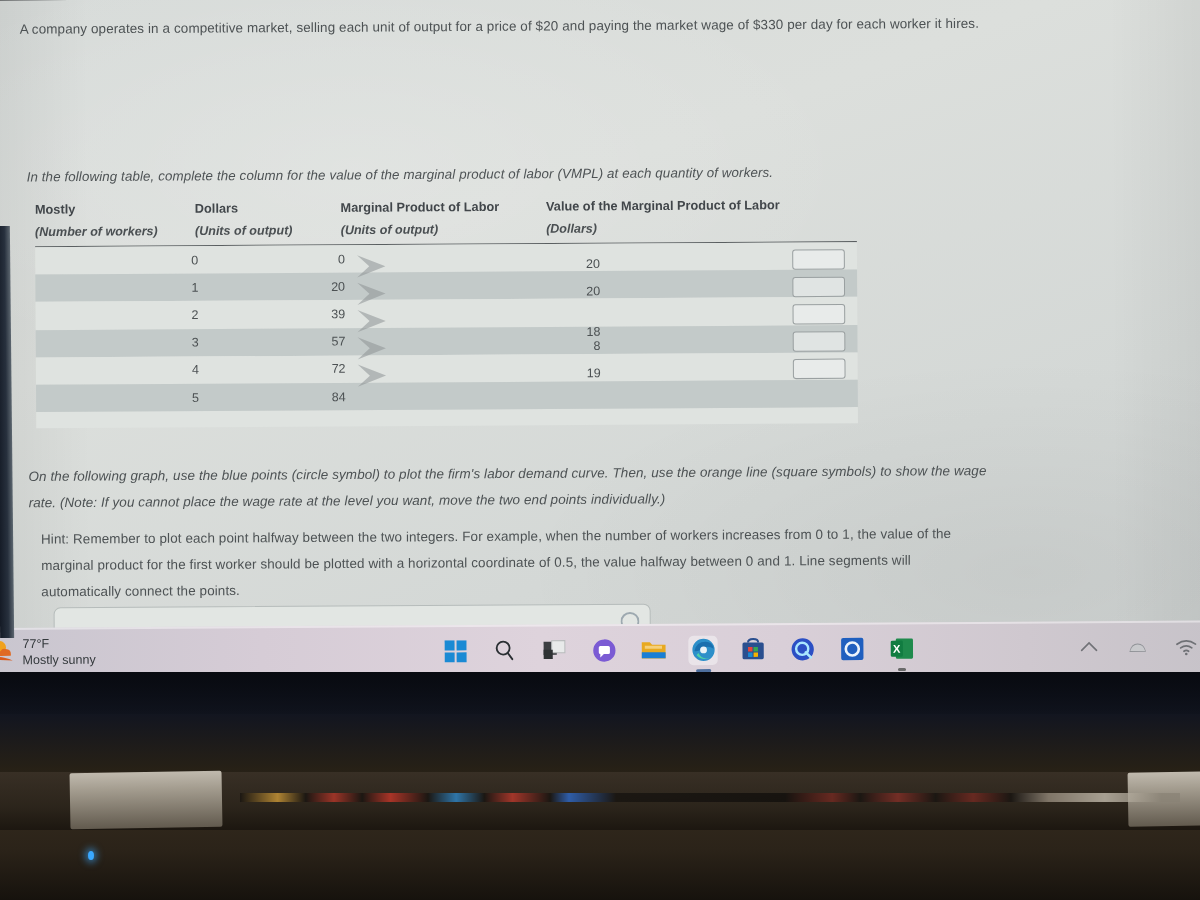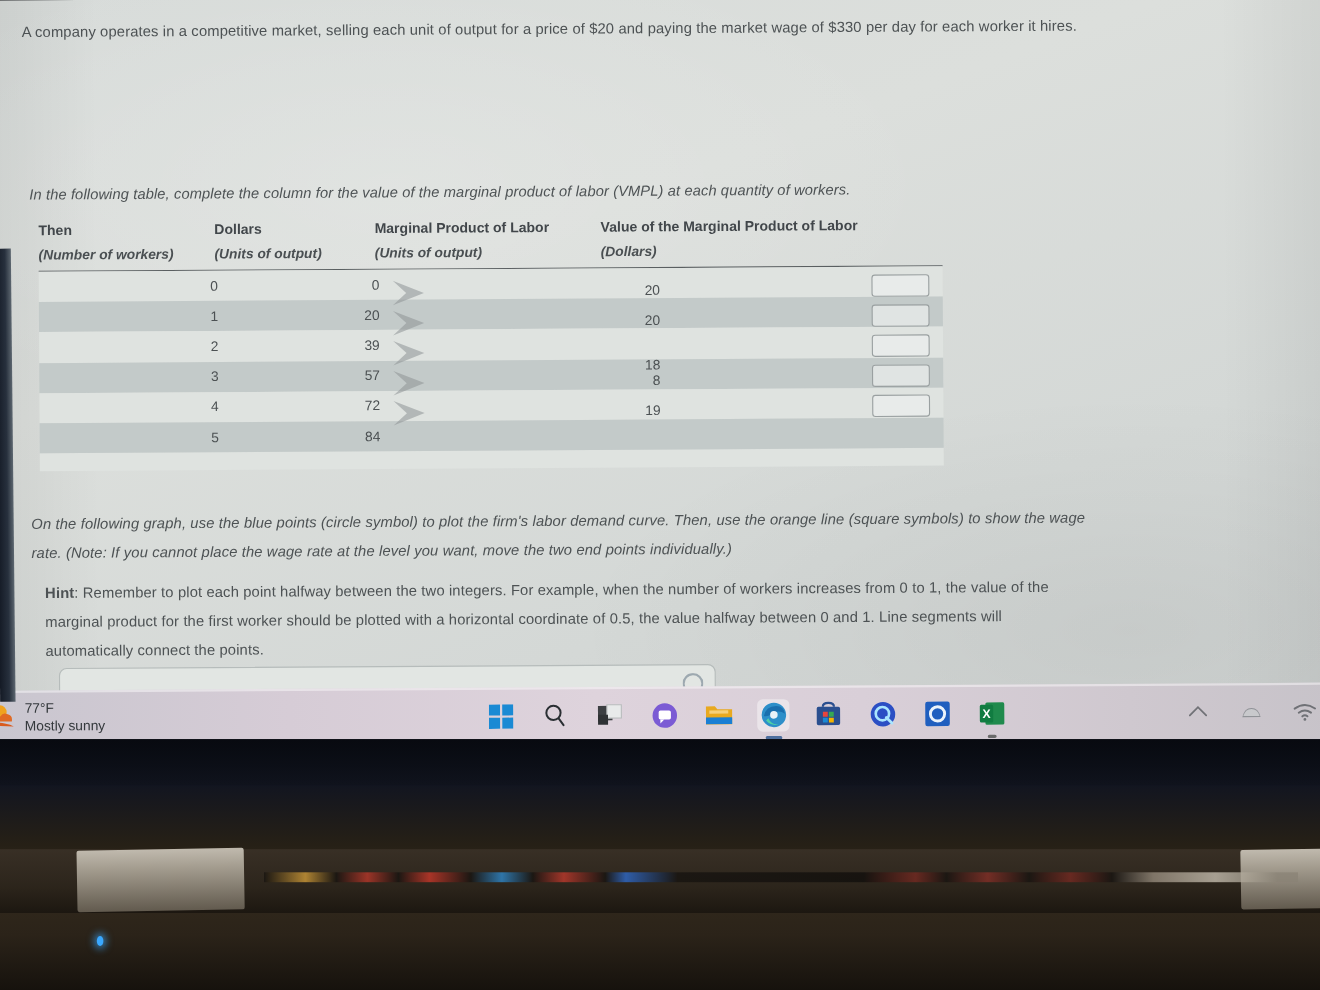--- a/index.html
+++ b/index.html
@@ -62,21 +62,21 @@
     line-height: 26px;
     letter-spacing: 0.1px;
   }
   .para.intro { left: 28px; top: 16px; width: 950px; }
   .para.tableintro {
     left: 34px; top: 162px; width: 900px;
     font-style: italic; font-size: 13.2px; color: #4e5355;
   }
   .para.graphinstr { left: 34px; top: 458px; width: 960px; font-style: italic; }
   .para.hint { left: 46px; top: 520px; width: 940px; font-style: normal; }
-  .para.hint b { font-weight: 700; }
+  .para.hint b { font-weight: 400; }
 
   
   .tablewrap {
     position: absolute;
     left: 42px; top: 196px;
     width: 812px;
   }
   .thead {
     display: flex;
     border-bottom: 1.6px solid #5a5f61;
@@ -272,21 +272,21 @@
     <div class="page">
 
       <p class="para intro">A company operates in a competitive market, selling each unit of output for a price of $20 and paying the market wage of $330 per day for each worker it hires.</p>
 
       <p class="para tableintro">In the following table, complete the column for the value of the marginal product of labor (VMPL) at each quantity of workers.</p>
 
       <div class="tablewrap">
 
         <div class="thead">
           <div class="th c1">
-            <span>Then</span>
+            <span>Mostly</span>
             <span class="sub">(Number of workers)</span>
           </div>
           <div class="th c2">
             <span>Dollars</span>
             <span class="sub">(Units of output)</span>
           </div>
           <div class="th c3">
             <span>Marginal Product of Labor</span>
             <span class="sub">(Units of output)</span>
           </div>

